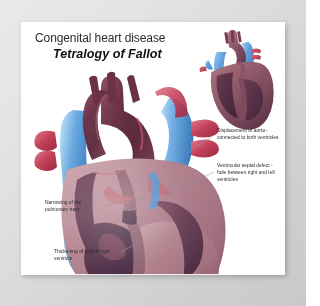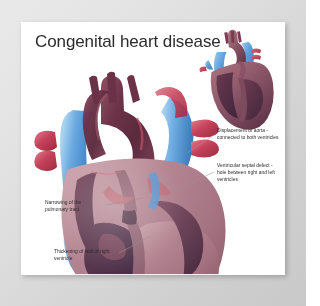--- a/index.html
+++ b/index.html
@@ -40,21 +40,21 @@
   }
 
   
   #title-block {
     position: absolute;
     left: 14px;
     top: 10px;
     width: 190px;
   }
   #title-main {
-    font-size: 17px;
+    font-size: 12px;
     color: #2b2b2b;
     letter-spacing: -0.1px;
     line-height: 1.15;
     white-space: nowrap;
   }
   #title-sub {
     font-size: 12.6px;
     font-weight: bold;
     font-style: italic;
     color: #111111;
@@ -93,20 +93,21 @@
 </style>
 </head>
 <body>
 
 <div id="stage">
 
   <div id="poster">
 
     <div id="title-block">
       <div id="title-main">Congenital heart disease</div>
+      <div id="title-sub">Tetralogy of Fallot</div>
     </div>
 
     <svg class="layer" width="264" height="253" viewBox="0 0 264 253">
       <defs>
         <linearGradient id="iBlue" x1="0" y1="0" x2="1" y2="1">
           <stop offset="0%" stop-color="#9ccbee"></stop>
           <stop offset="45%" stop-color="#5d9fdb"></stop>
           <stop offset="100%" stop-color="#3f7fc0"></stop>
         </linearGradient>
         <linearGradient id="iRed" x1="0" y1="0" x2="1" y2="1">

